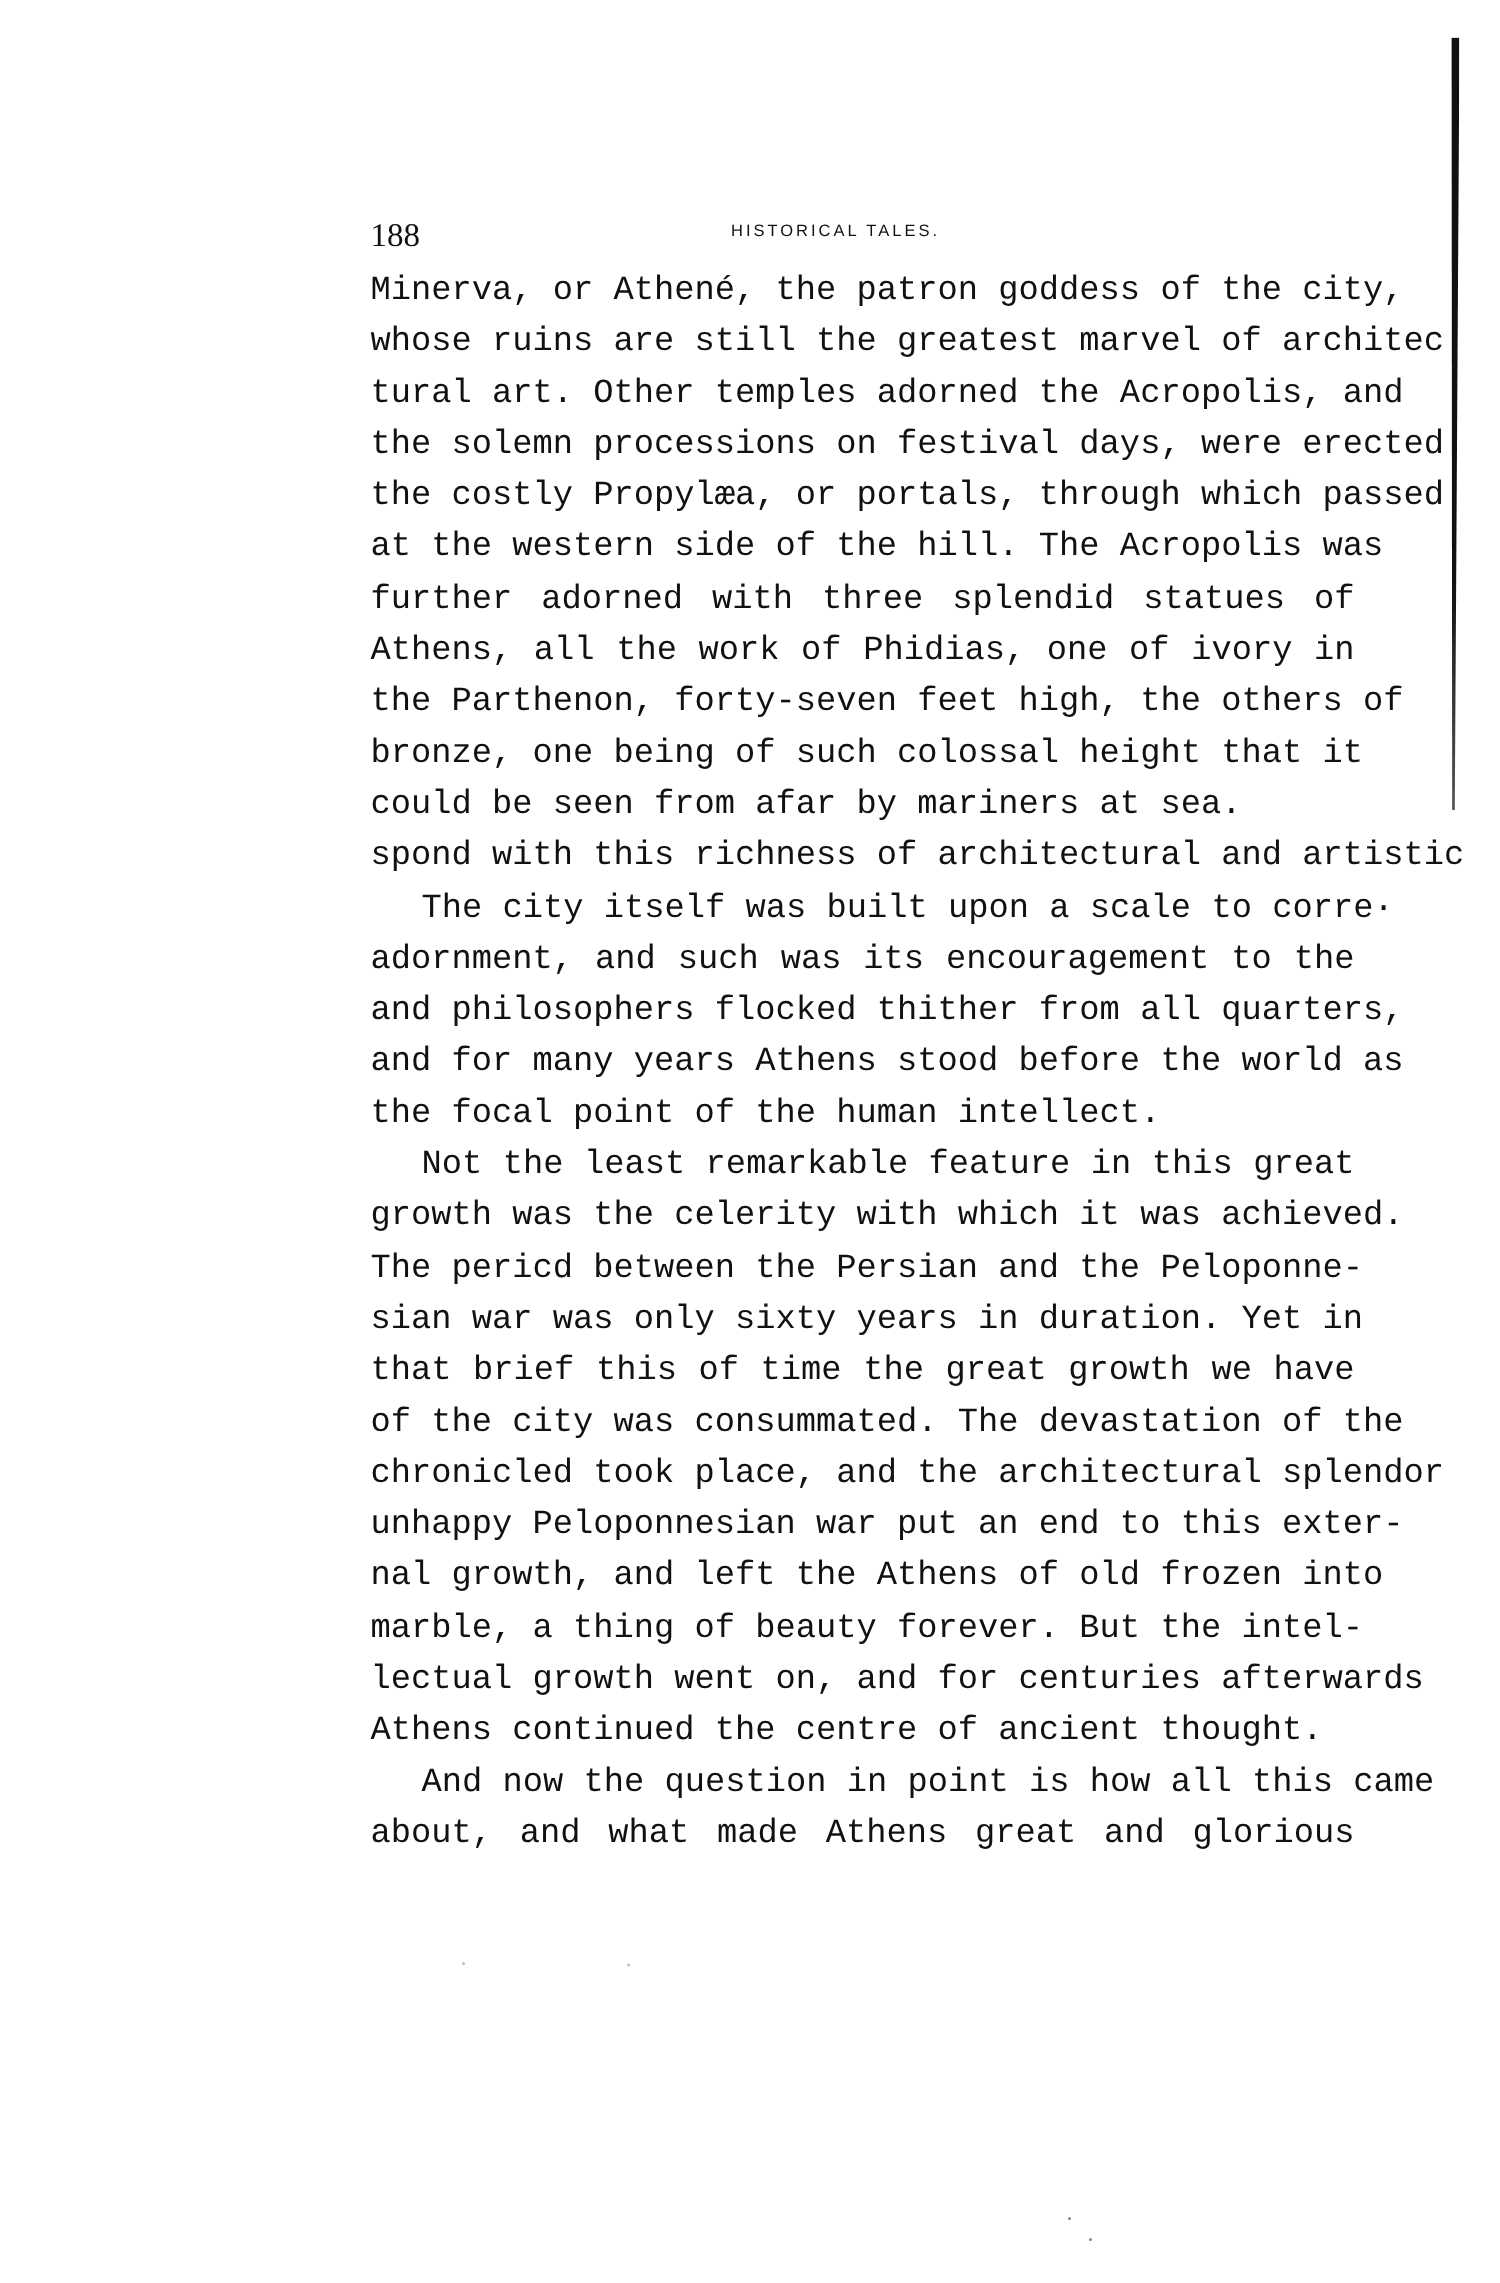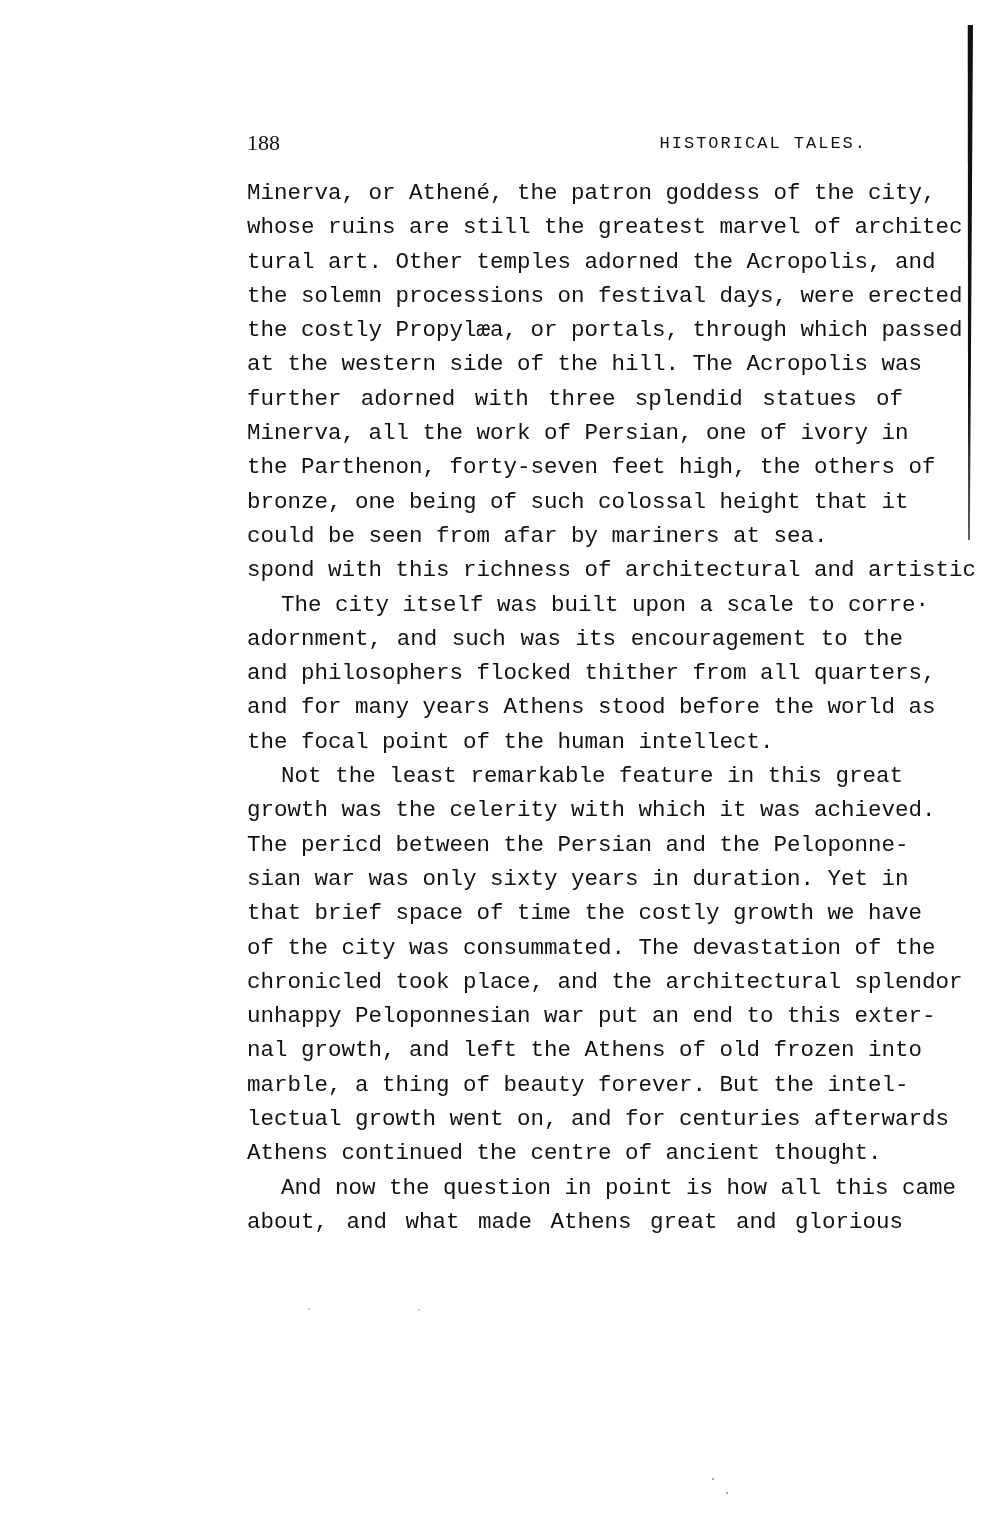--- a/index.html
+++ b/index.html
@@ -19,41 +19,41 @@
       position: absolute;
       left: 966px;
       top: 25px;
       width: 7px;
       height: 515px;
       background: linear-gradient(to bottom, #111 0%, #111 70%, #555 100%);
       clip-path: polygon(25% 0, 100% 0, 55% 100%, 30% 100%);
     }
     .page-header {
       position: absolute;
-      top: 130px;
+      top: 144px;
       left: 247px;
       width: 660px;
       height: 30px;
     }
     .page-number {
       position: absolute;
       left: 0;
       top: 0;
       font-size: 22px;
       font-family: "Liberation Serif", serif;
     }
     .running-head {
       position: absolute;
       left: 0;
       width: 620px;
       top: 4px;
-      text-align: right;
-      font-size: 17px;
+      text-align: center;
+      font-size: 11px;
       letter-spacing: 2px;
-      font-family: Liberation Mono, monospace;
+      font-family: Liberation Sans, sans-serif;
       font-variant: small-caps;
     }
     .body-text {
       position: absolute;
       top: 176px;
       left: 247px;
       width: 656px;
     }
     .line {
       display: block;
@@ -92,41 +92,41 @@
 <div class="body-text">
 
   <div>
     <span class="line">Minerva, or Athené, the patron goddess of the city,</span>
     <span class="line">whose ruins are still the greatest marvel of architec</span>
     <span class="line">tural art.  Other temples adorned the Acropolis, and</span>
     <span class="line">the solemn processions on festival days, were erected</span>
     <span class="line">the costly Propylæa, or portals, through which passed</span>
     <span class="line">at the western side of the hill.  The Acropolis was</span>
     <span class="line">further adorned with three splendid statues of</span>
-    <span class="line">Minerva, all the work of Persian, one of ivory in</span>
+    <span class="line">Athens, all the work of Phidias, one of ivory in</span>
     <span class="line">the Parthenon, forty-seven feet high, the others of</span>
     <span class="line">bronze, one being of such colossal height that it</span>
     <span class="line last">could be seen from afar by mariners at sea.</span>
   </div>
 
   <div>
     <span class="line">spond with this richness of architectural and artistic</span>
     <span class="line indent">The city itself was built upon a scale to corre·</span>
     <span class="line">adornment, and such was its encouragement to the</span>
     <span class="line">and philosophers flocked thither from all quarters,</span>
     <span class="line">and for many years Athens stood before the world as</span>
     <span class="line last">the focal point of the human intellect.</span>
   </div>
 
   <div>
     <span class="line indent">Not the least remarkable feature in this great</span>
     <span class="line">growth was the celerity with which it was achieved.</span>
     <span class="line">The pericd between the Persian and the Peloponne-</span>
     <span class="line">sian war was only sixty years in duration.  Yet in</span>
-    <span class="line">that brief space of time the costly growth we have</span>
+    <span class="line">that brief this of time the great growth we have</span>
     <span class="line">of the city was consummated.  The devastation of the</span>
     <span class="line">chronicled took place, and the architectural splendor</span>
     <span class="line">unhappy Peloponnesian war put an end to this exter-</span>
     <span class="line">nal growth, and left the Athens of old frozen into</span>
     <span class="line">marble, a thing of beauty forever.  But the intel-</span>
     <span class="line">lectual growth went on, and for centuries afterwards</span>
     <span class="line last">Athens continued the centre of ancient thought.</span>
   </div>
 
   <div>

